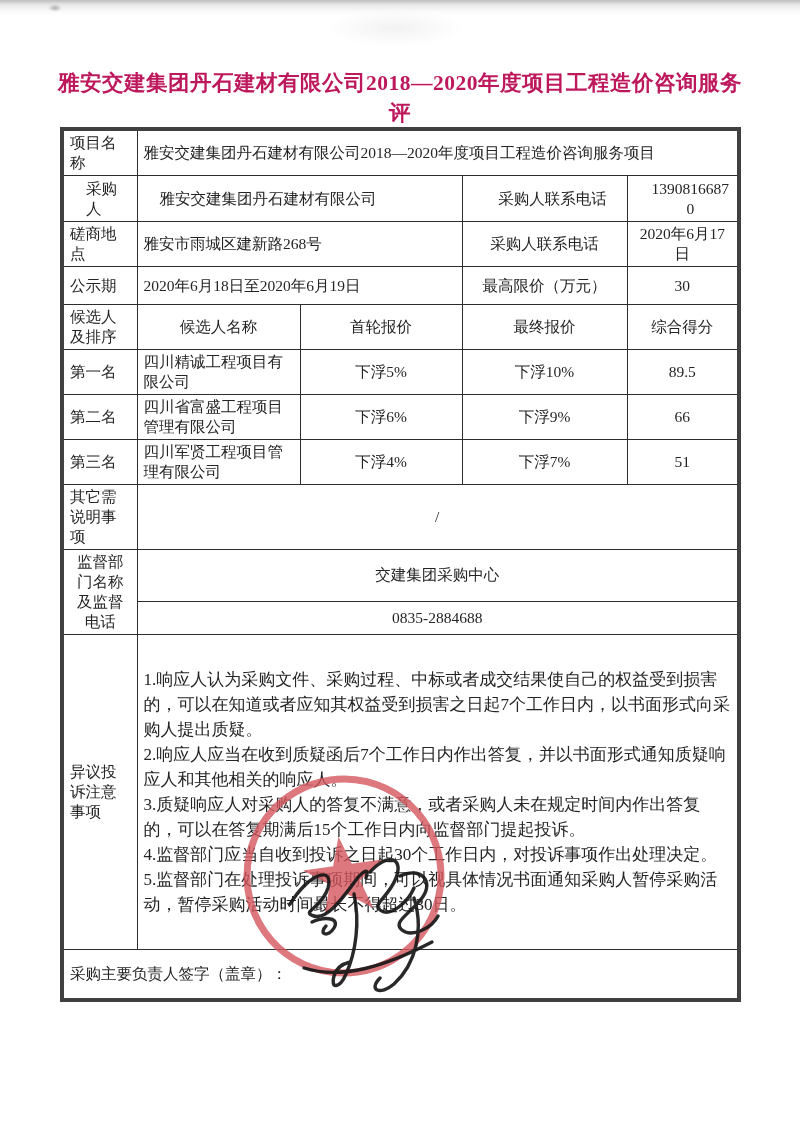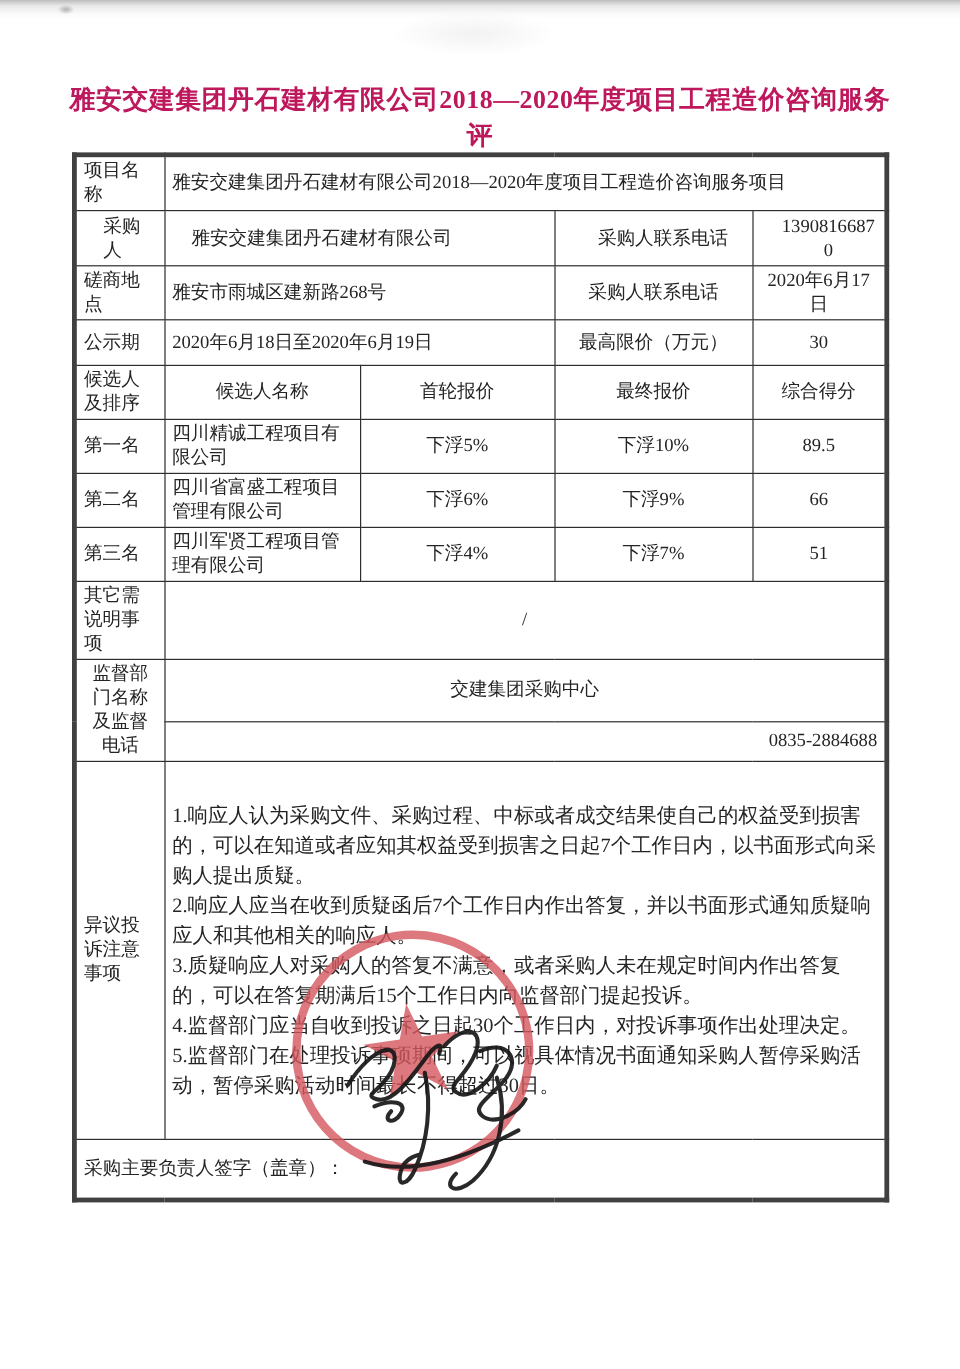--- a/index.html
+++ b/index.html
@@ -59,21 +59,21 @@
   tr.r1  td { height:42px; }
   tr.r2  td { height:46px;padding-left:22px; }
   tr.r3  td { height:44px; }
   tr.r4  td { height:38px; }
   tr.r5  td { height:40px; }
   tr.r6  td { height:41px; }
   tr.r7  td { height:42px; }
   tr.r8  td { height:41px; }
   tr.r9  td { height:38px; }
   tr.r10 td { height:45px;text-align:center; }
-  tr.r11 td { height:29px;text-align:right; }
+  tr.r11 td { height:29px; }
   tr.r12 td { height:315px; }
   tr.r13 td { height:50px; }
 
   td.obj-cell { vertical-align:top; padding:58px 10px 8px 10px; }
   td.obj-cell p { margin:0; font-size:17px; line-height:25px; text-align:left; }
 
   td.sig-cell { padding-left:8px; font-size:15.5px; }
 
   
   .stamp {

